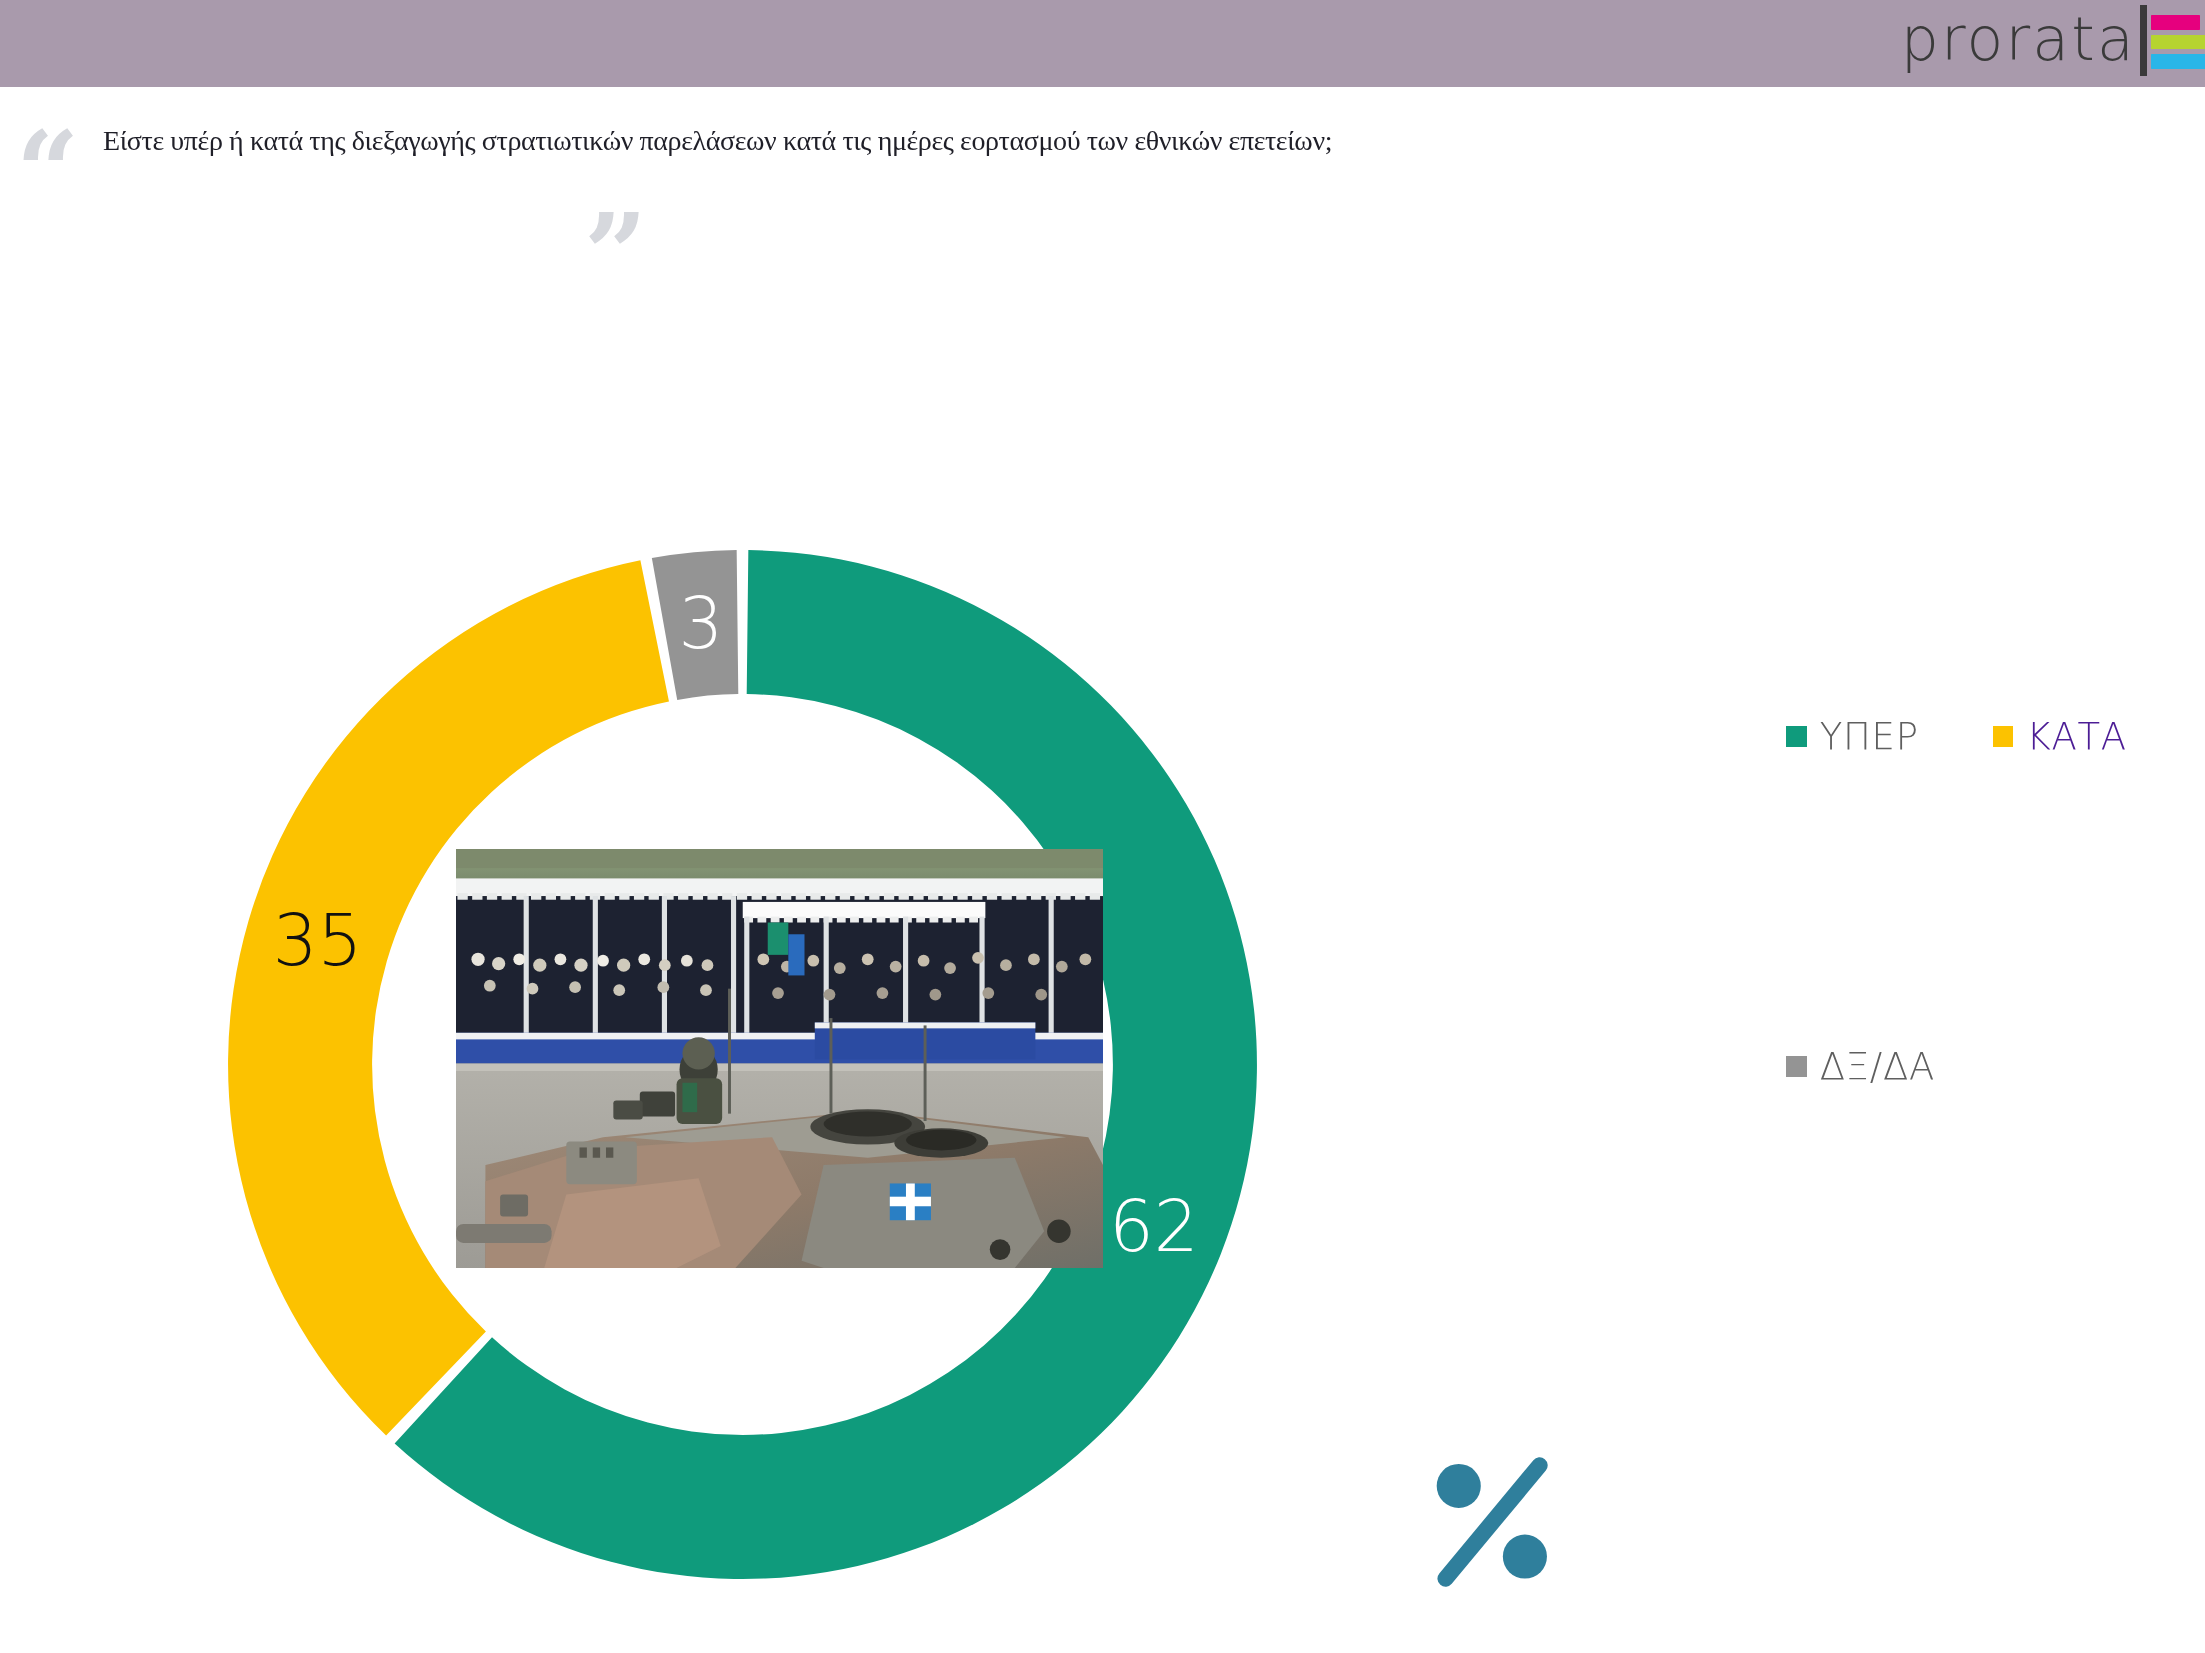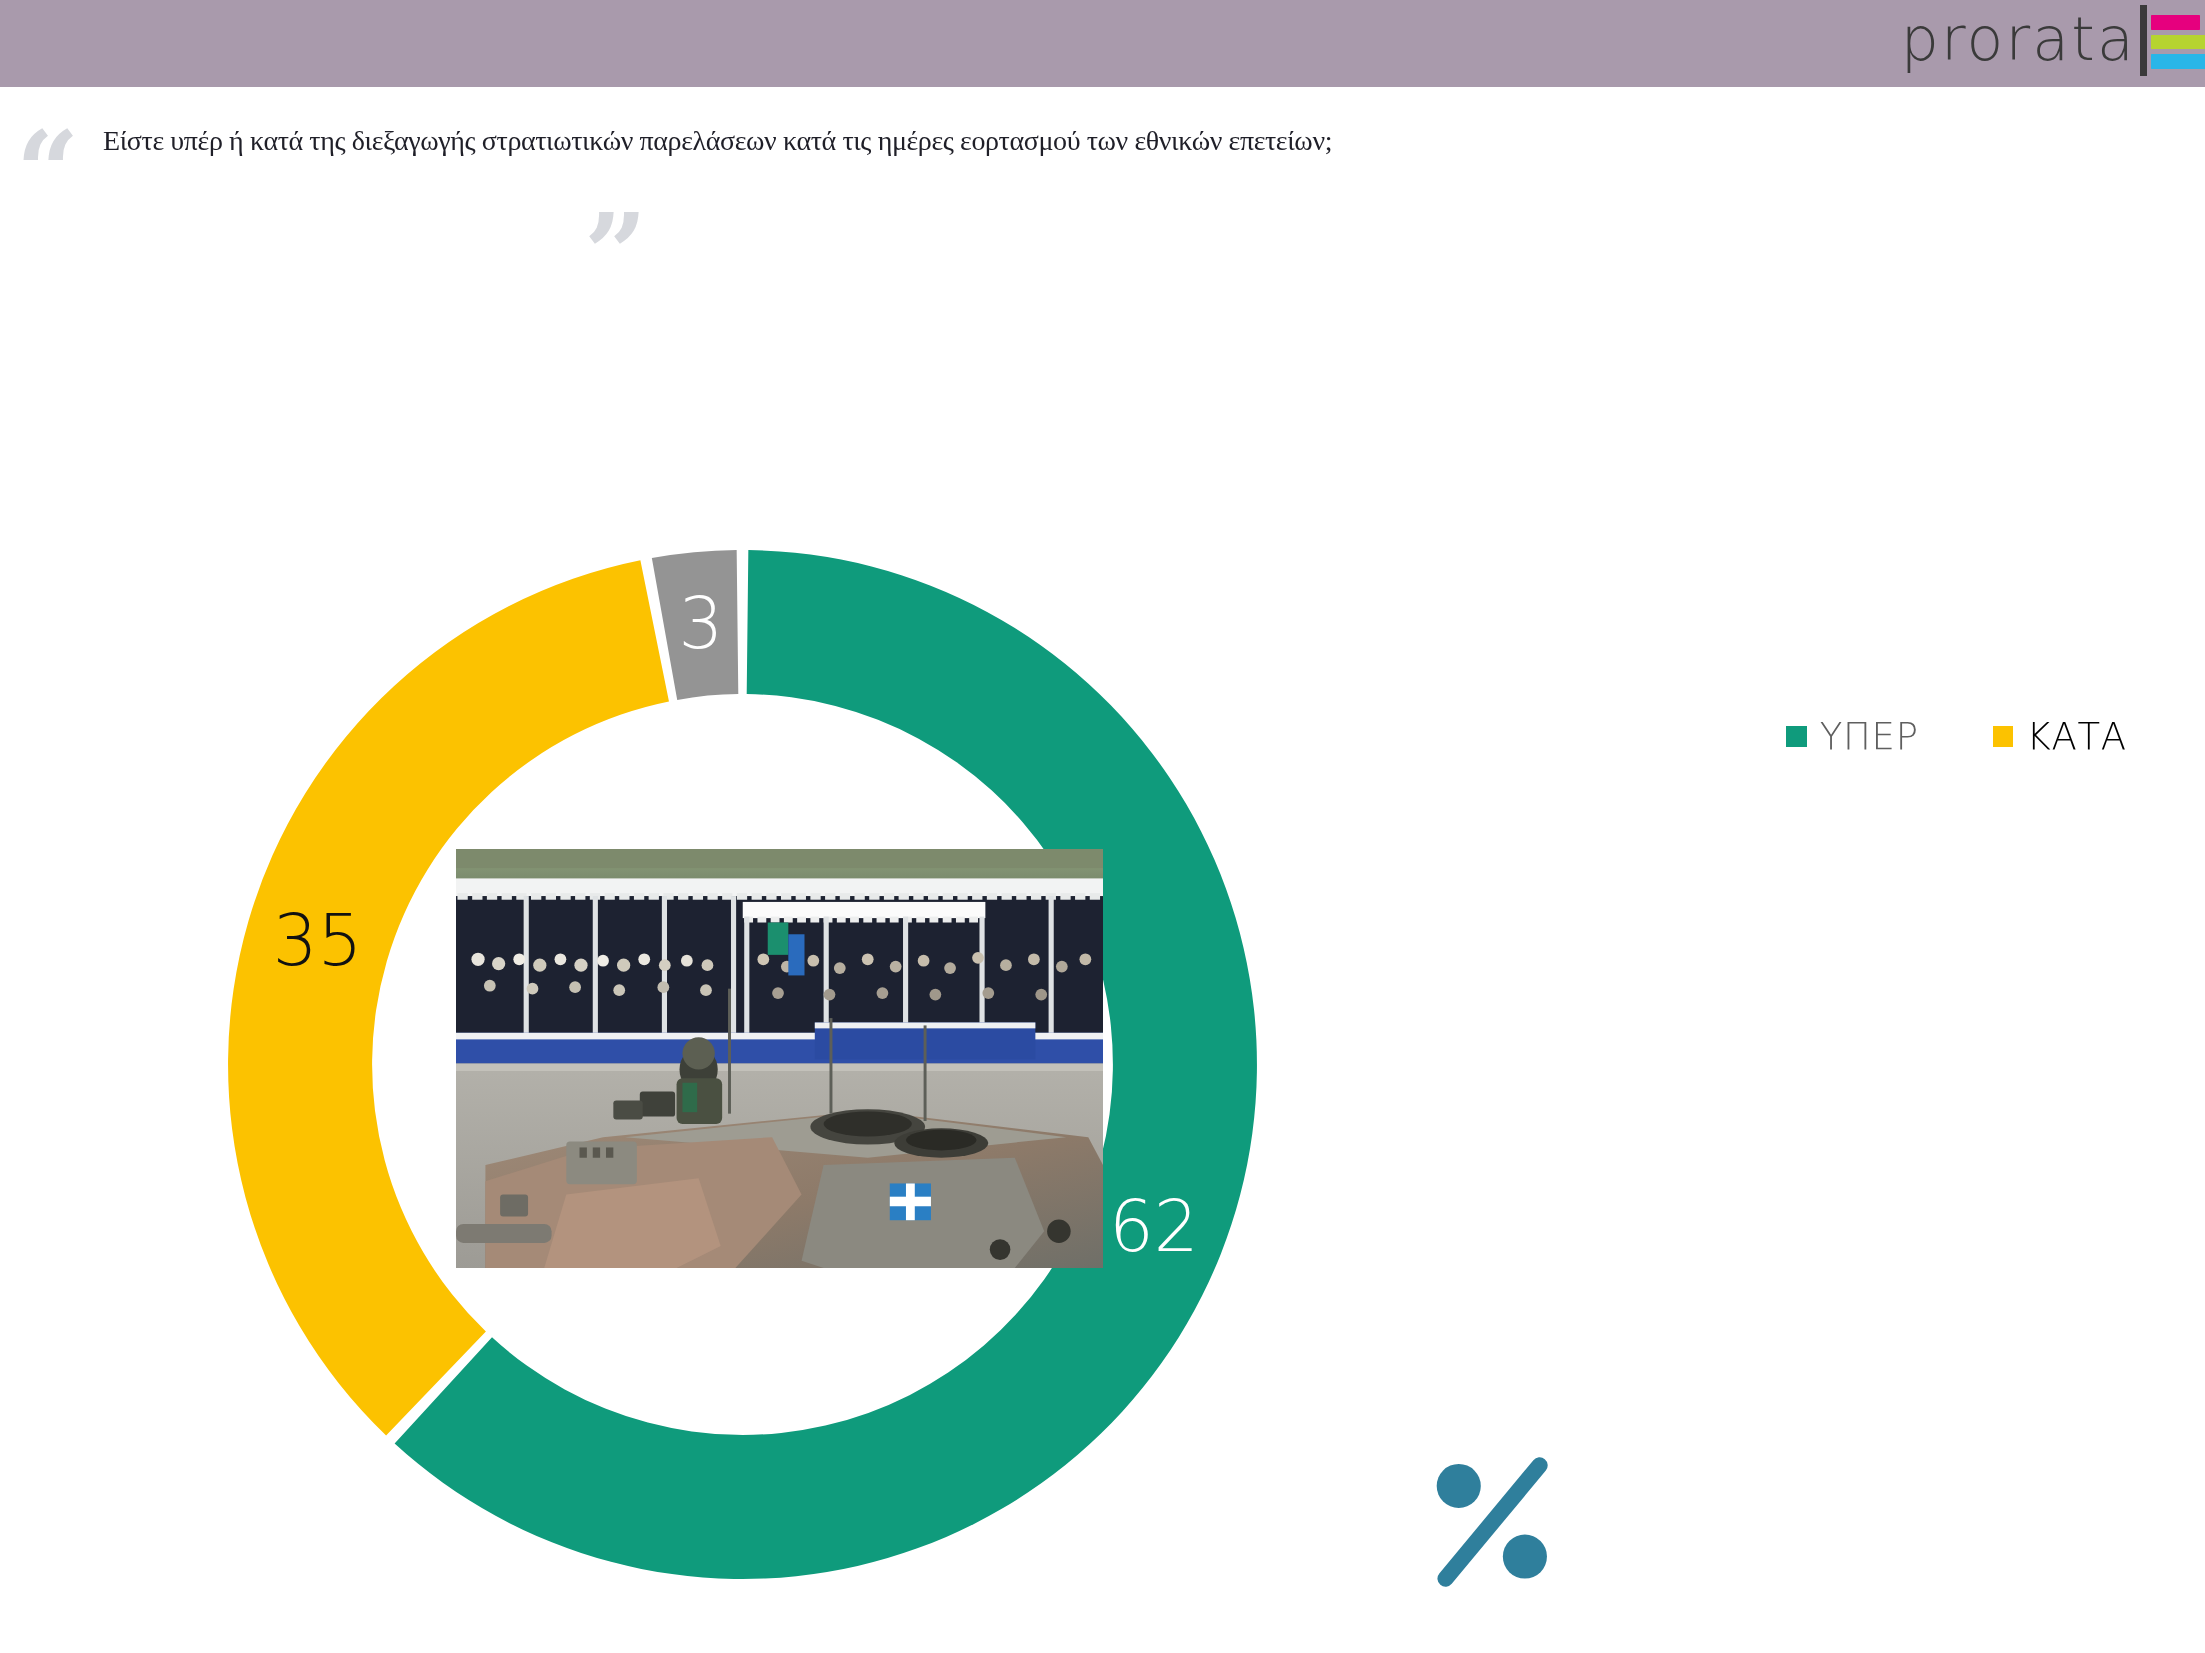--- a/index.html
+++ b/index.html
@@ -413,21 +413,27 @@
 </div>
 
 <div id="legend">
   <div class="legend-row">
     <div class="legend-item" id="legend-item-yper">
       <span class="legend-swatch" style="background: rgb(15, 155, 124);"></span>
       <span class="legend-label" style="color: rgb(95, 95, 95);">ΥΠΕΡ</span>
     </div>
     <div class="legend-item" id="legend-item-kata">
       <span class="legend-swatch" style="background: rgb(252, 194, 0);"></span>
-      <span class="legend-label" style="color: #000000;">ΚΑΤΑ</span>
+      <span class="legend-label" style="color: #4c1d95;">ΚΑΤΑ</span>
+    </div>
+  </div>
+  <div class="legend-row" id="legend-row-2">
+    <div class="legend-item" id="legend-item-dxda">
+      <span class="legend-swatch" style="background: rgb(148, 148, 148);"></span>
+      <span class="legend-label" style="color: rgb(95, 95, 95);">ΔΞ/ΔΑ</span>
     </div>
   </div>
 </div>
 
 <div id="percent-mark">
   <svg viewBox="0 0 200 190">
     <circle id="pct-dot-1" cx="50" cy="46" r="30" fill="#2f7f9c"></circle>
     <circle id="pct-dot-2" cx="140" cy="142" r="30" fill="#2f7f9c"></circle>
     <line id="pct-slash" x1="160" y1="18" x2="32" y2="172" stroke-width="22" stroke-linecap="round" stroke="#2f7f9c"></line>
   </svg>

